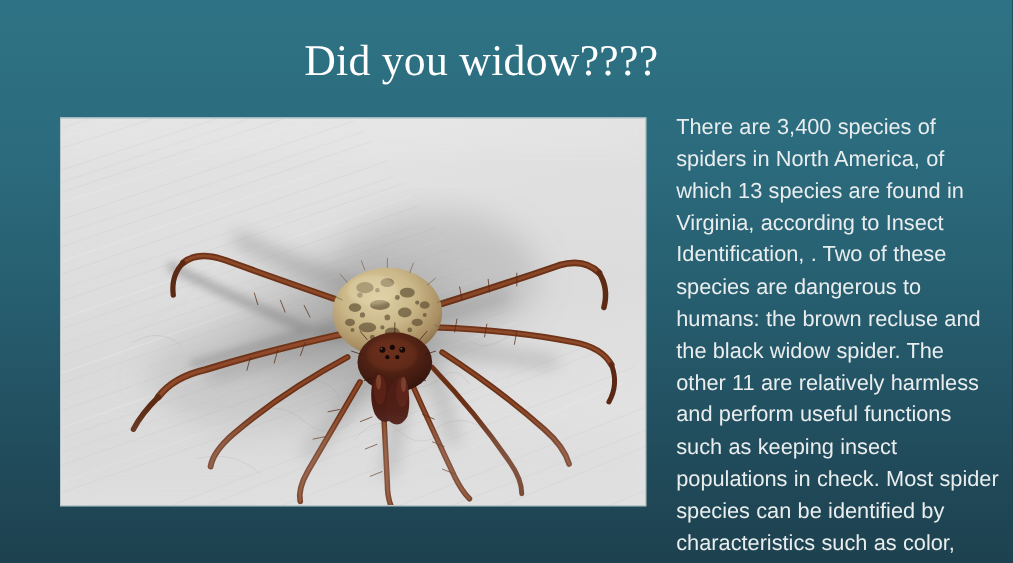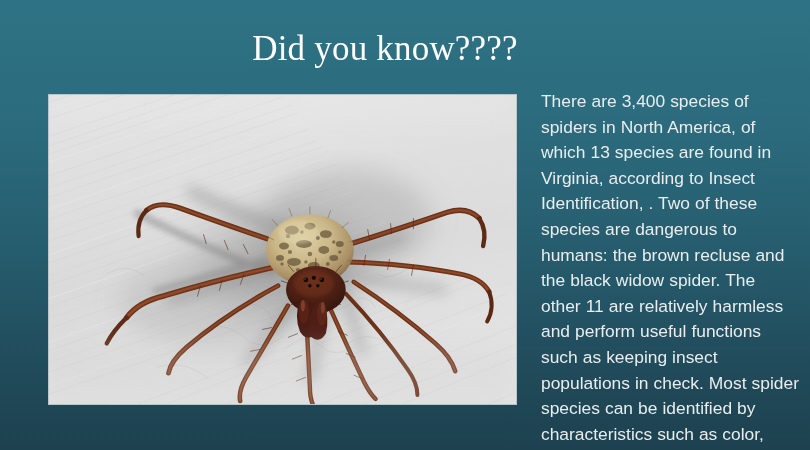--- a/index.html
+++ b/index.html
@@ -52,21 +52,21 @@
     color:#e9edee;
     text-align:left;
     word-spacing:0.2px;
   }
 </style>
 </head>
 <body>
 
 <div id="slide">
 
-  <div id="title">Did you know????</div>
+  <div id="title">Did you widow????</div>
 
   <div id="photo-frame">
     <svg viewBox="0 0 469 311" preserveAspectRatio="none">
       <defs>
 
         <linearGradient id="cloth" x1="0" y1="0" x2="0.25" y2="1">
           <stop offset="0%" stop-color="#efefef"></stop>
           <stop offset="30%" stop-color="#e7e7e7"></stop>
           <stop offset="62%" stop-color="#dedede"></stop>
           <stop offset="100%" stop-color="#e9e9e9"></stop>

